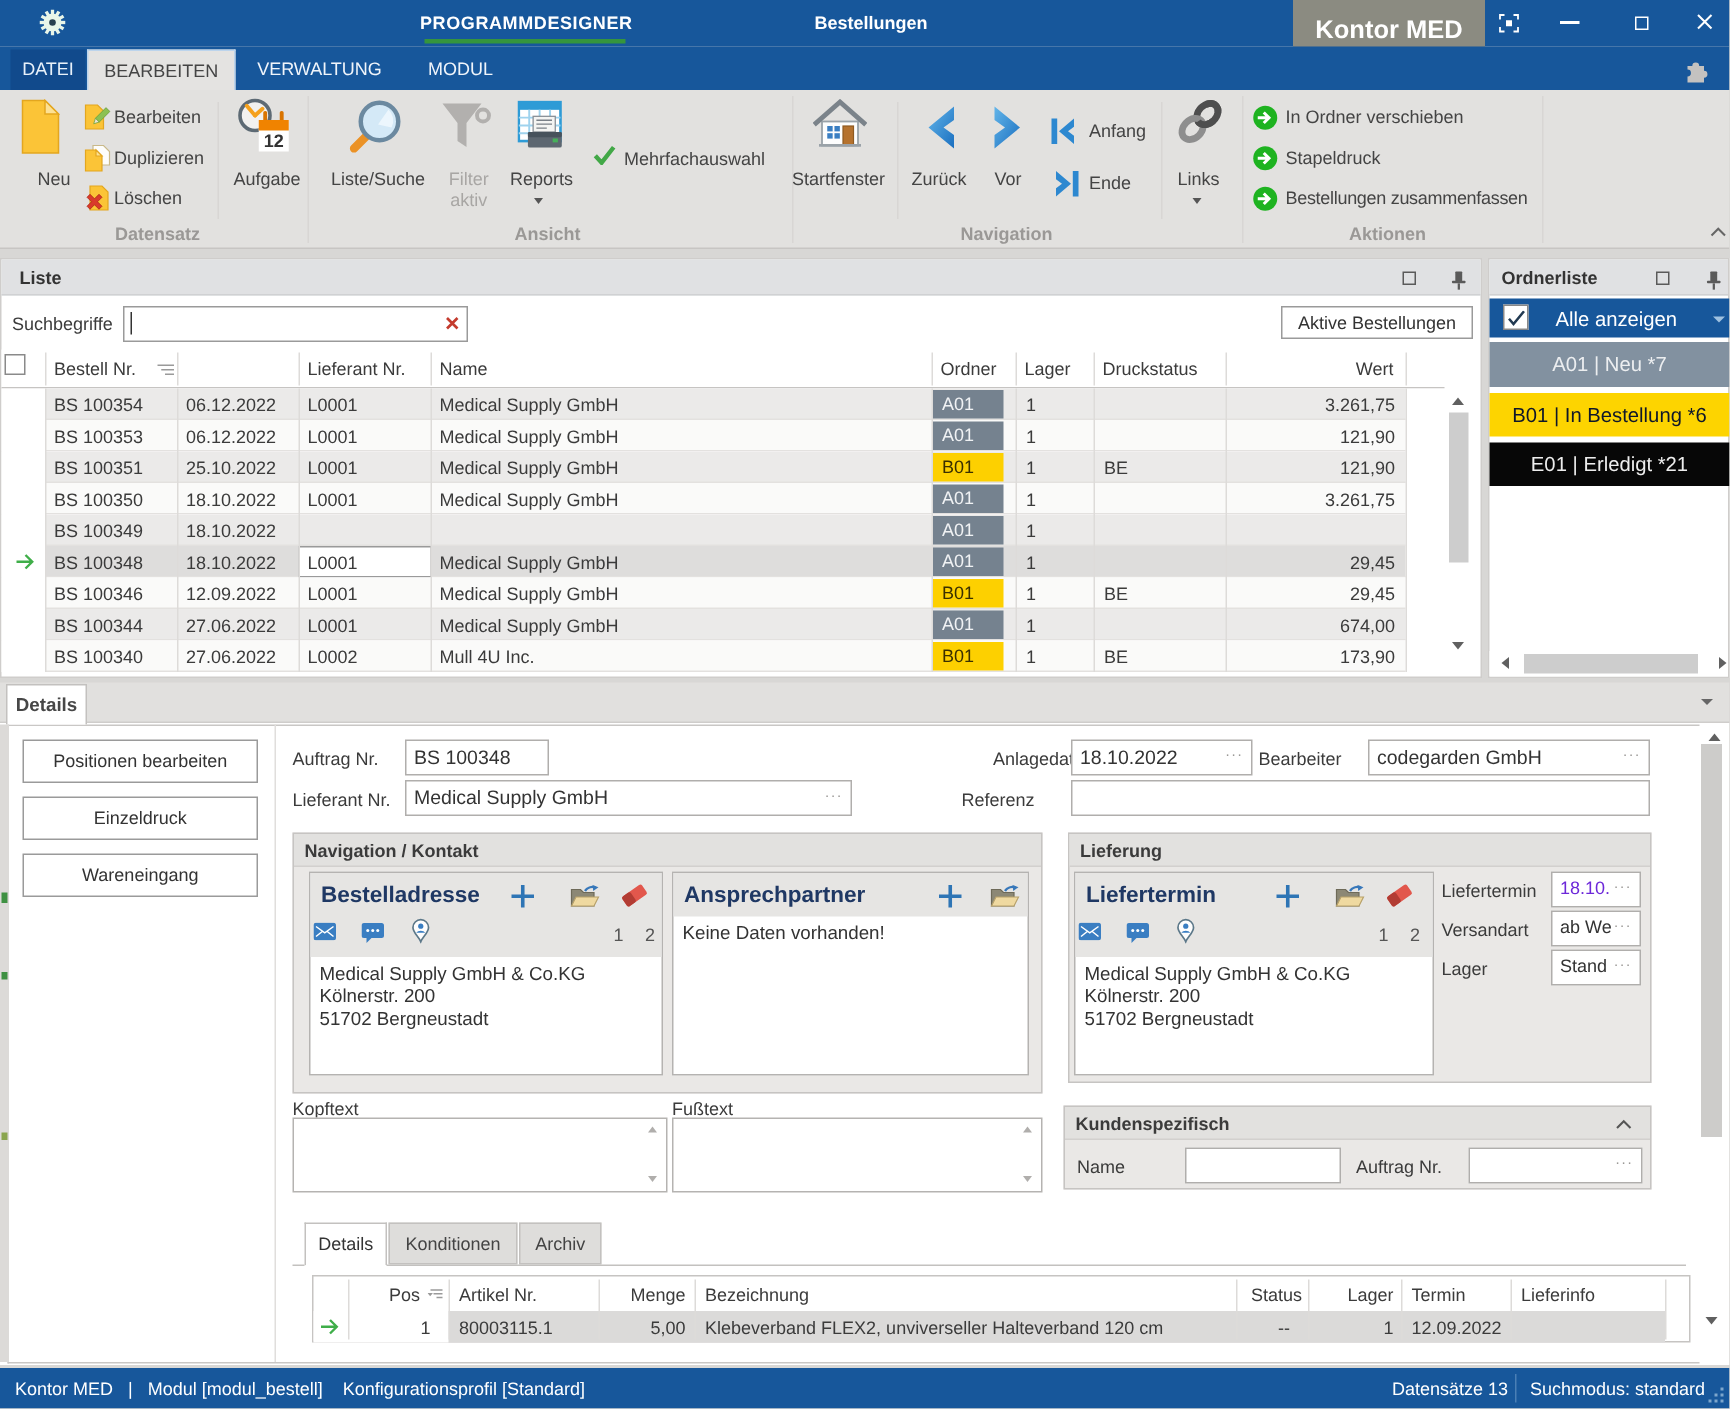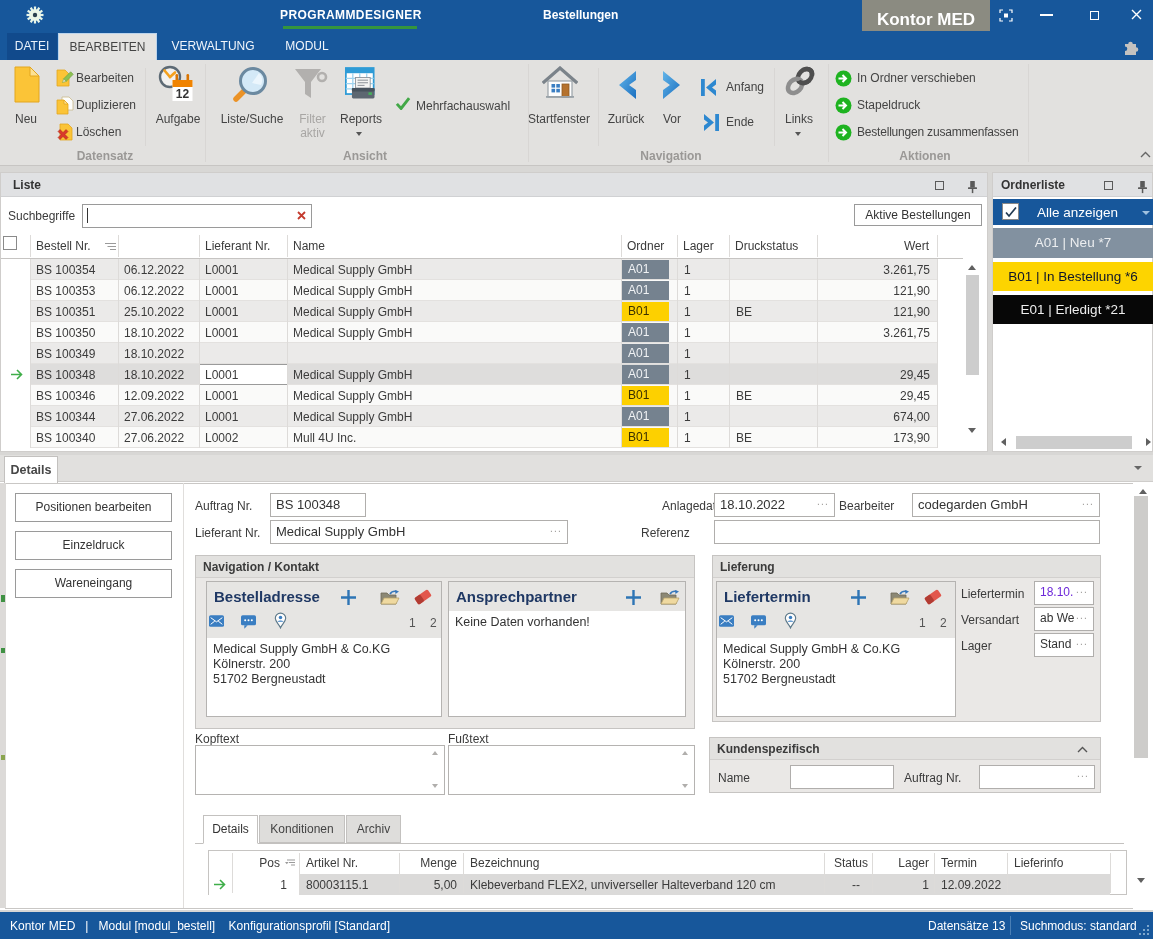--- a/index.html
+++ b/index.html
@@ -71,21 +71,21 @@
   </div>
 
 <div class="abs" style="left:0;top:60px;width:1153px;height:106px;background:#e2e1df;border-bottom:1px solid #c7c5c3;"></div>
 
 <div class="abs" id="icon-neu" style="left:14px;top:66px;">
     <svg width="26" height="37" viewBox="0 0 26 37">
 <path d="M1,1 h15 l9,9 v26 h-24 z" fill="#fbc437" stroke="#e3a61f" stroke-width="1"></path>
 <path d="M16,1 l9,9 h-9 z" fill="#fde193" stroke="#e3a61f" stroke-width="1"></path>
     </svg>
   </div>
-<div class="abs ribtext" style="left:4px;top:112px;width:44px;">Neu</div>
+<div class="abs ribtext" style="left:14px;top:112px;width:44px;">Neu</div>
 <div class="abs" id="icon-bearb" style="left:56px;top:69px;">
     <svg width="18" height="18" viewBox="0 0 18 18">
 <path d="M1,1 h8 l4,4 v12 h-12 z" fill="#fbc437" stroke="#e3a61f" stroke-width="0.8"></path>
 <g transform="rotate(45 11 9)">
         <rect x="9.2" y="2" width="3.6" height="10" fill="#8cc152" stroke="#6fa33c" stroke-width="0.6"></rect>
         <path d="M9.2,12 l1.8,3.4 l1.8,-3.4 z" fill="#e8e3d6" stroke="#6fa33c" stroke-width="0.5"></path>
       </g>
     </svg>
   </div>
 <div class="abs ribtext" style="left:76px;top:71px;">Bearbeiten</div>

